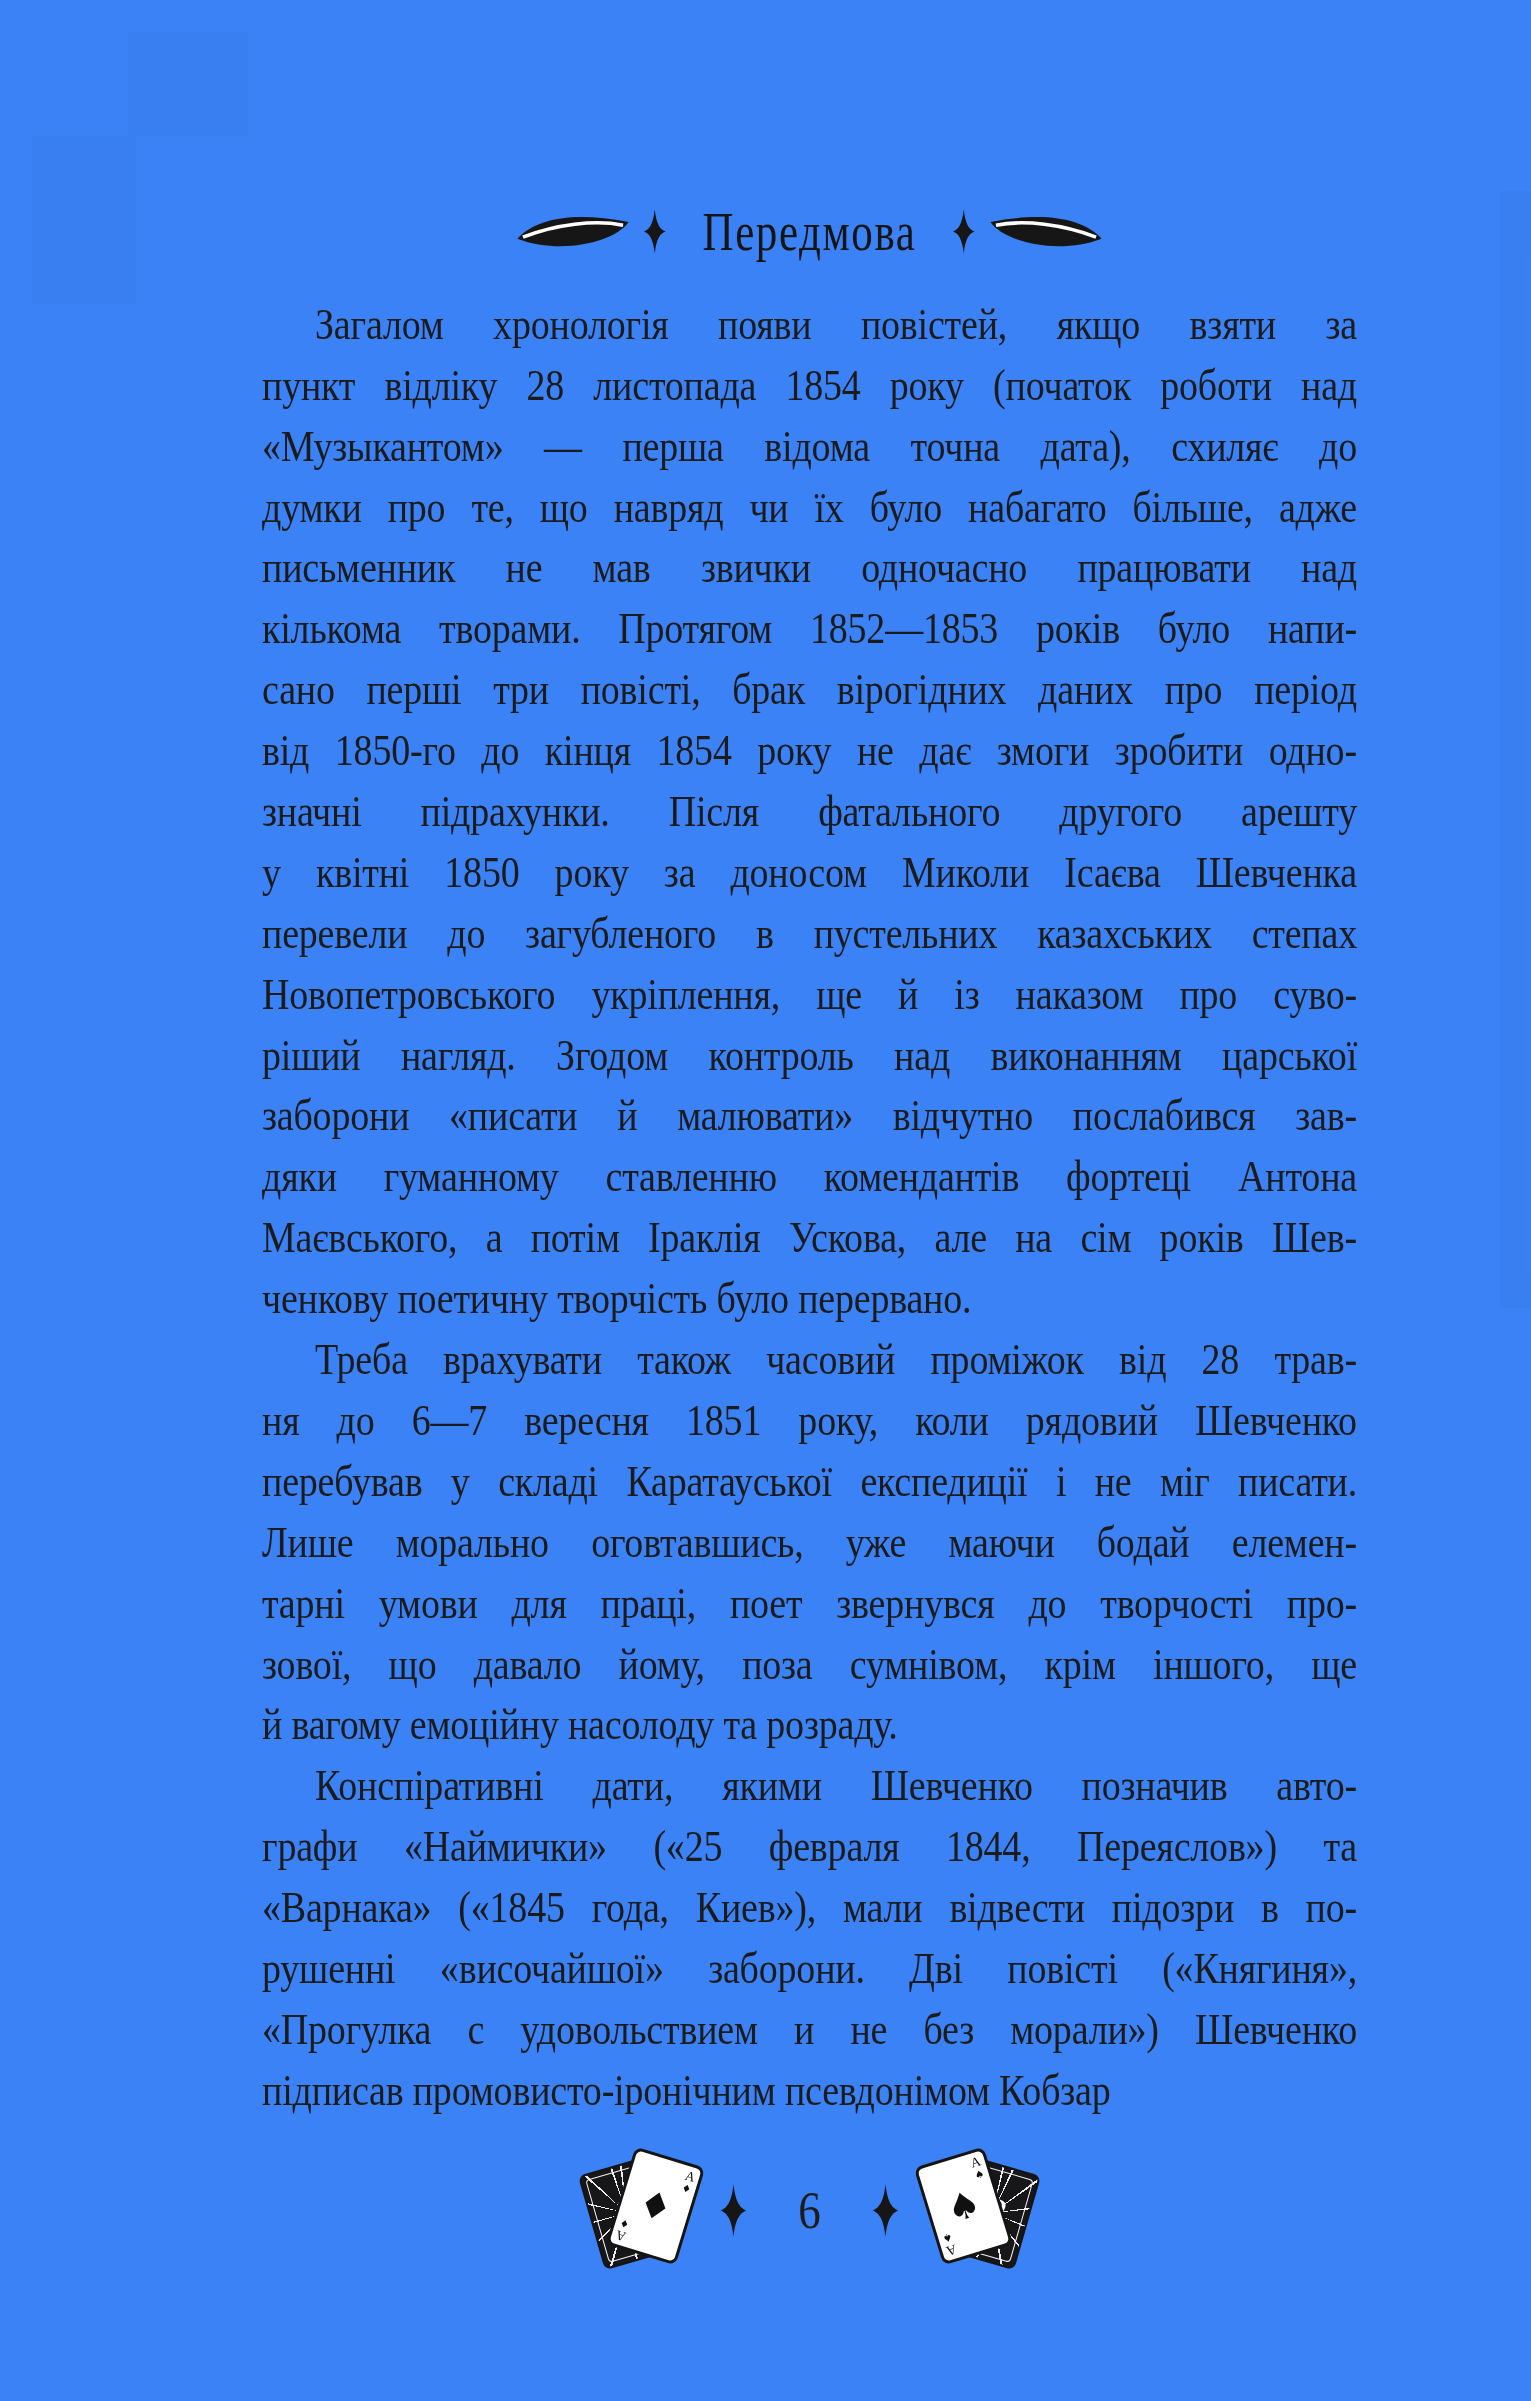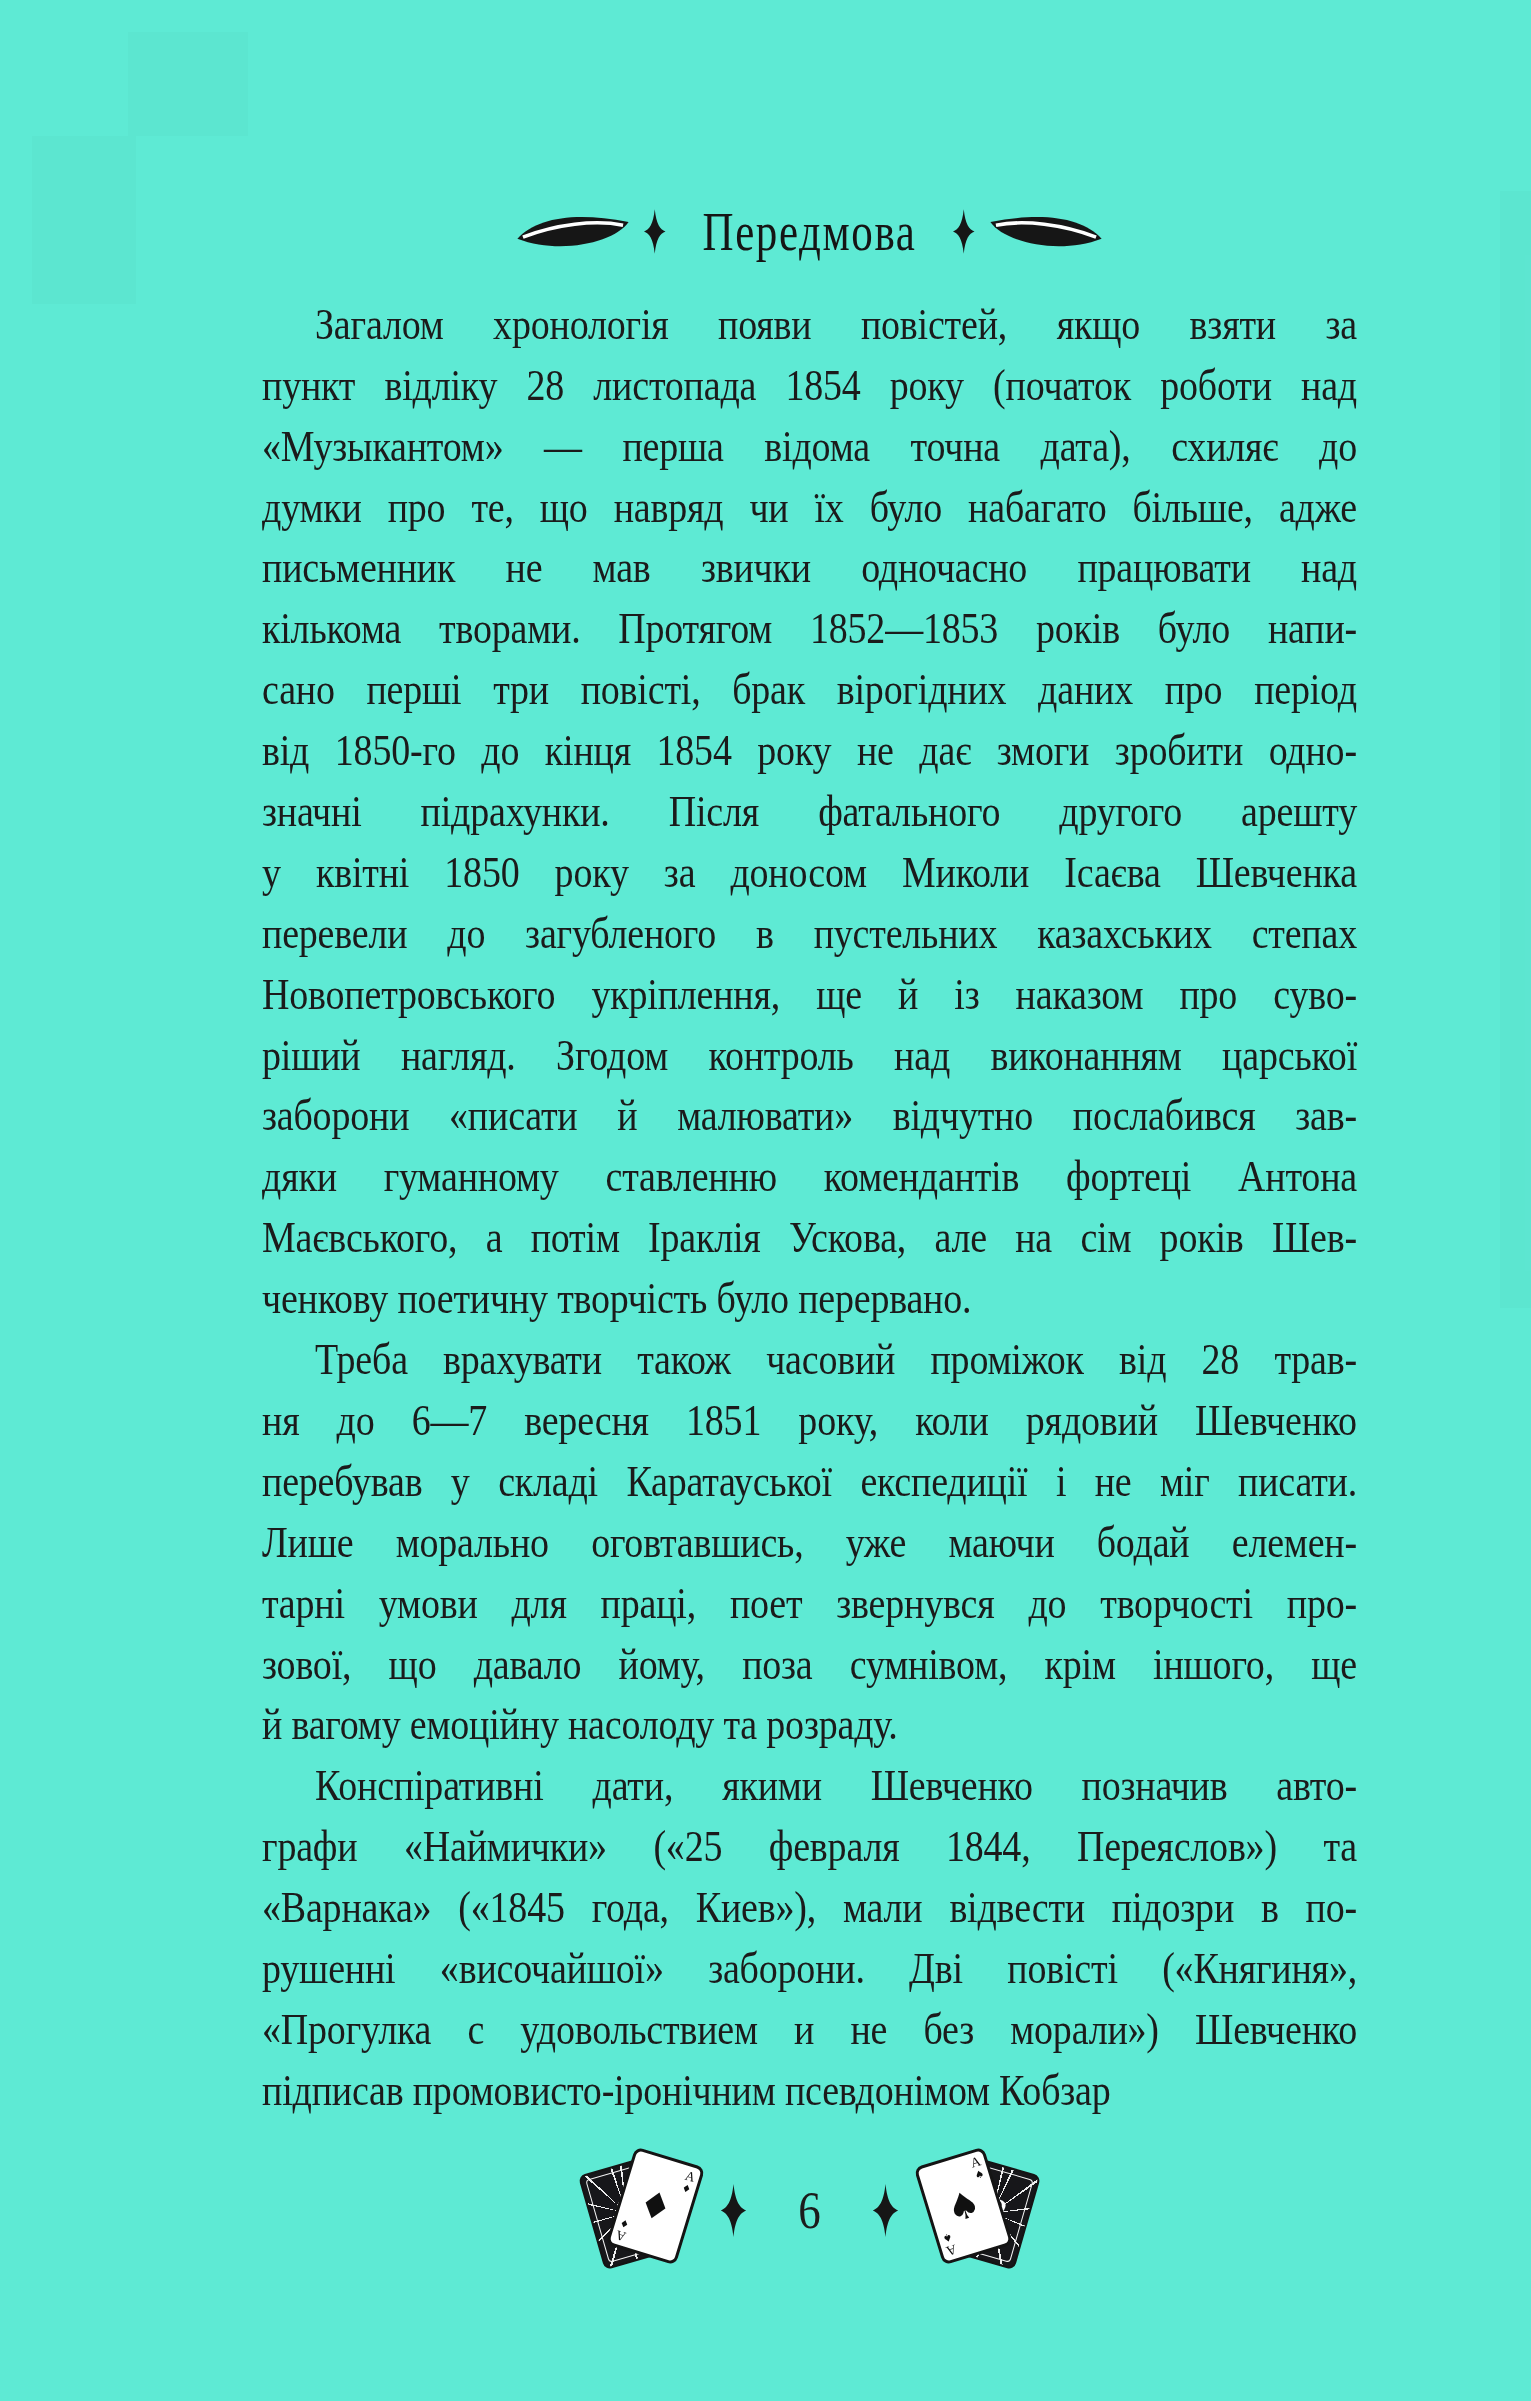--- a/index.html
+++ b/index.html
@@ -1,20 +1,20 @@
 <!DOCTYPE html>
 <html style="font-size:12.8px"><head>
 <meta charset="utf-8">
 <style>
   html,body { margin:0; padding:0; }
   body { background:#e9e9e9; }
   .page {
     position:relative;
     width:1532px; height:2401px;
-    background:#5eead4;
+    background:#3b82f6;
     overflow:hidden;
     color:#1b1b1b;
   }
   
   .artifact { position:absolute; background:rgba(0,0,0,0.014); pointer-events:none; }
 
   
   .chapter-header {
     position:absolute; left:262px; top:187px; width:1095px; height:89px;
     display:flex; align-items:center; justify-content:center; gap:12.8px;

